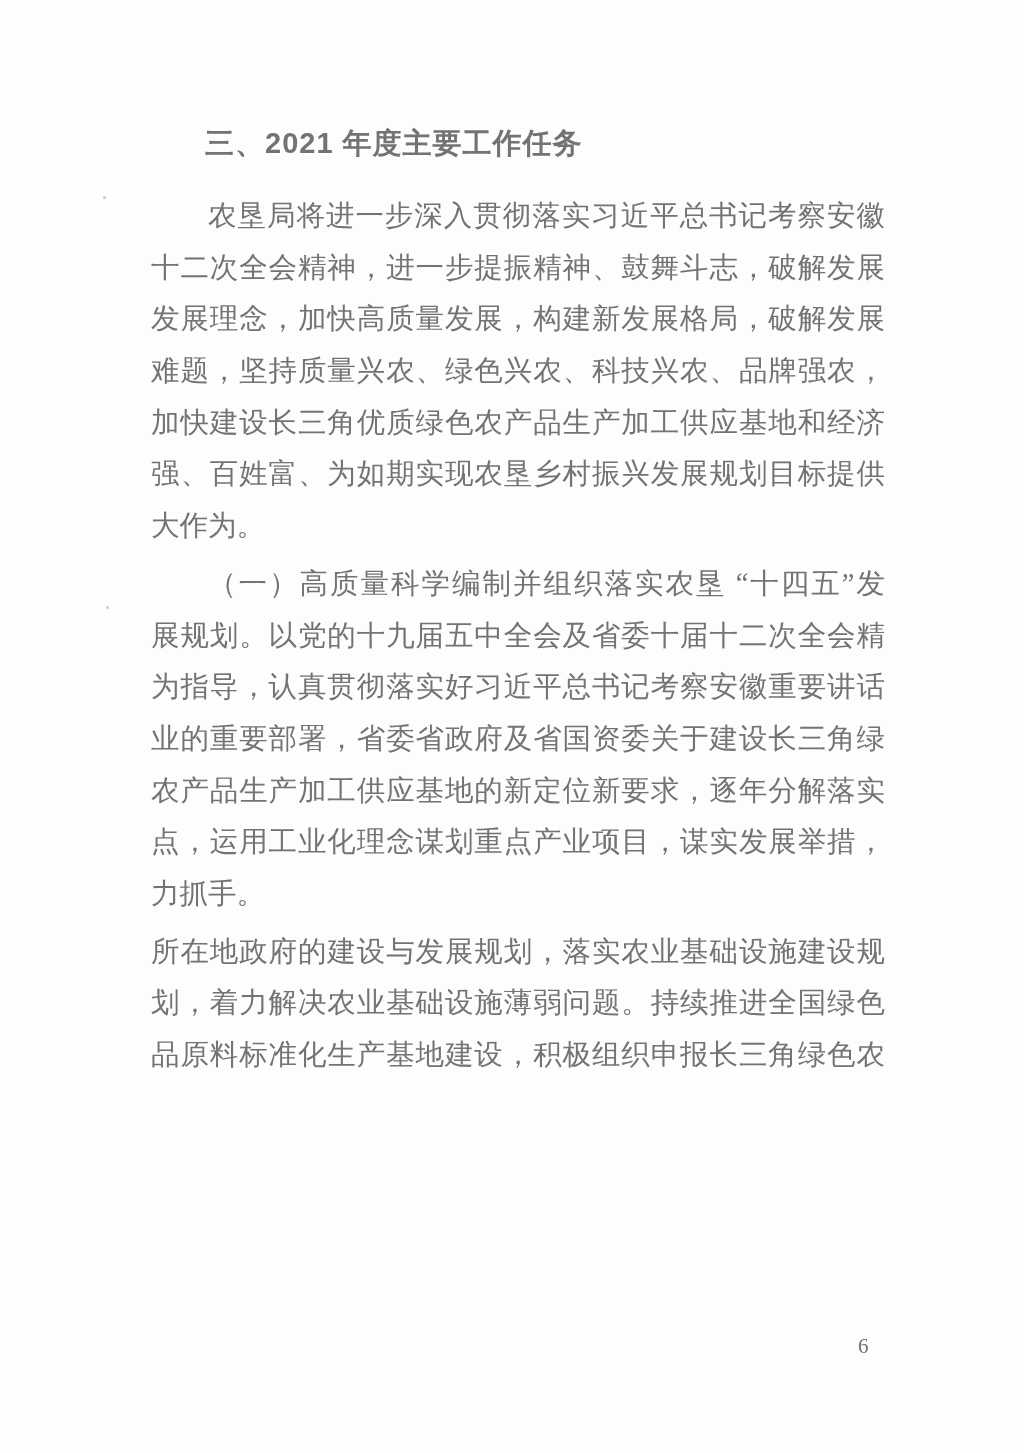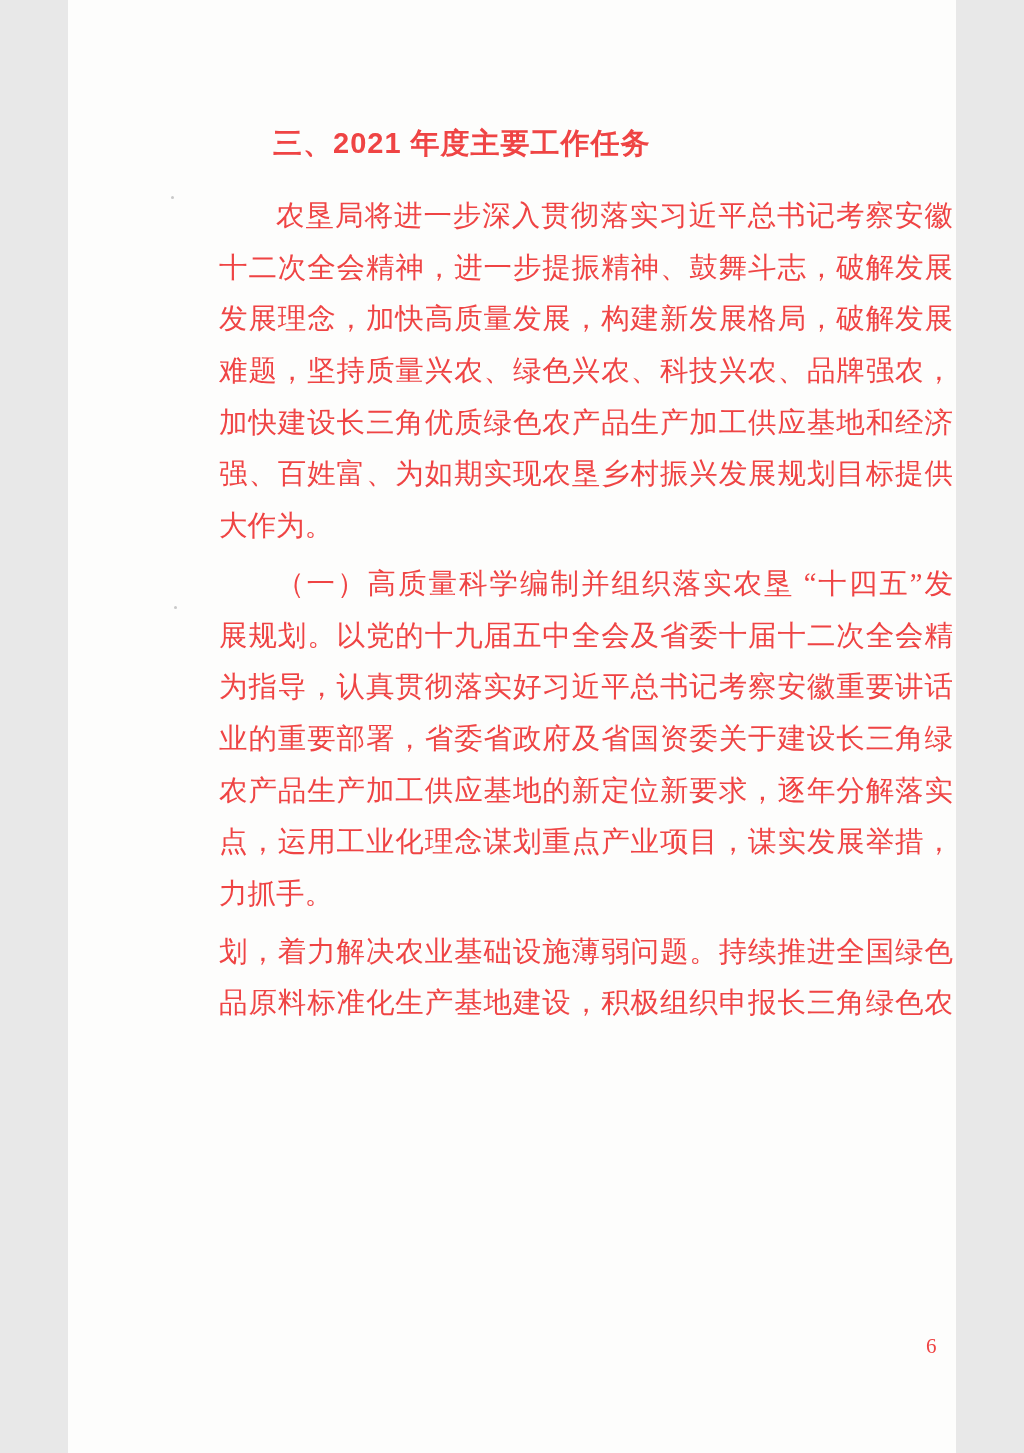--- a/index.html
+++ b/index.html
@@ -2,26 +2,26 @@
 <html lang="zh"><head>
 <meta charset="utf-8">
 <style>
   html, body {
     margin: 0;
     padding: 0;
     background: #e8e8e8;
   }
   .page {
     position: relative;
-    width: 888px;
+    width: 1024px;
     height: 1453px;
     margin: 0 auto;
     background: #fdfdfc;
     overflow: hidden;
-    color: #ef4444;
+    color: #737373;
     font-family: "Liberation Serif", serif;
   }
   .content {
     position: absolute;
     left: 145px;
     top: 117px;
     width: 746px;
   }
   .heading {
     height: 52px;
@@ -87,19 +87,20 @@
       <div class="line indent">（一）高质量科学编制并组织落实农垦 “十四五”发</div>
       <div class="line">展规划。以党的十九届五中全会及省委十届十二次全会精神</div>
       <div class="line">为指导，认真贯彻落实好习近平总书记考察安徽重要讲话指</div>
       <div class="line">业的重要部署，省委省政府及省国资委关于建设长三角绿色</div>
       <div class="line">农产品生产加工供应基地的新定位新要求，逐年分解落实</div>
       <div class="line">点，运用工业化理念谋划重点产业项目，谋实发展举措，落</div>
       <div class="line endline">力抓手。</div>
     </div>
 
     <div class="para-block">
+      <div class="line">所在地政府的建设与发展规划，落实农业基础设施建设规</div>
       <div class="line">划，着力解决农业基础设施薄弱问题。持续推进全国绿色食</div>
       <div class="line">品原料标准化生产基地建设，积极组织申报长三角绿色农产</div>
     </div>
   </div>
 
   <div class="page-num">6</div>
 </div>
 
 </body></html>

